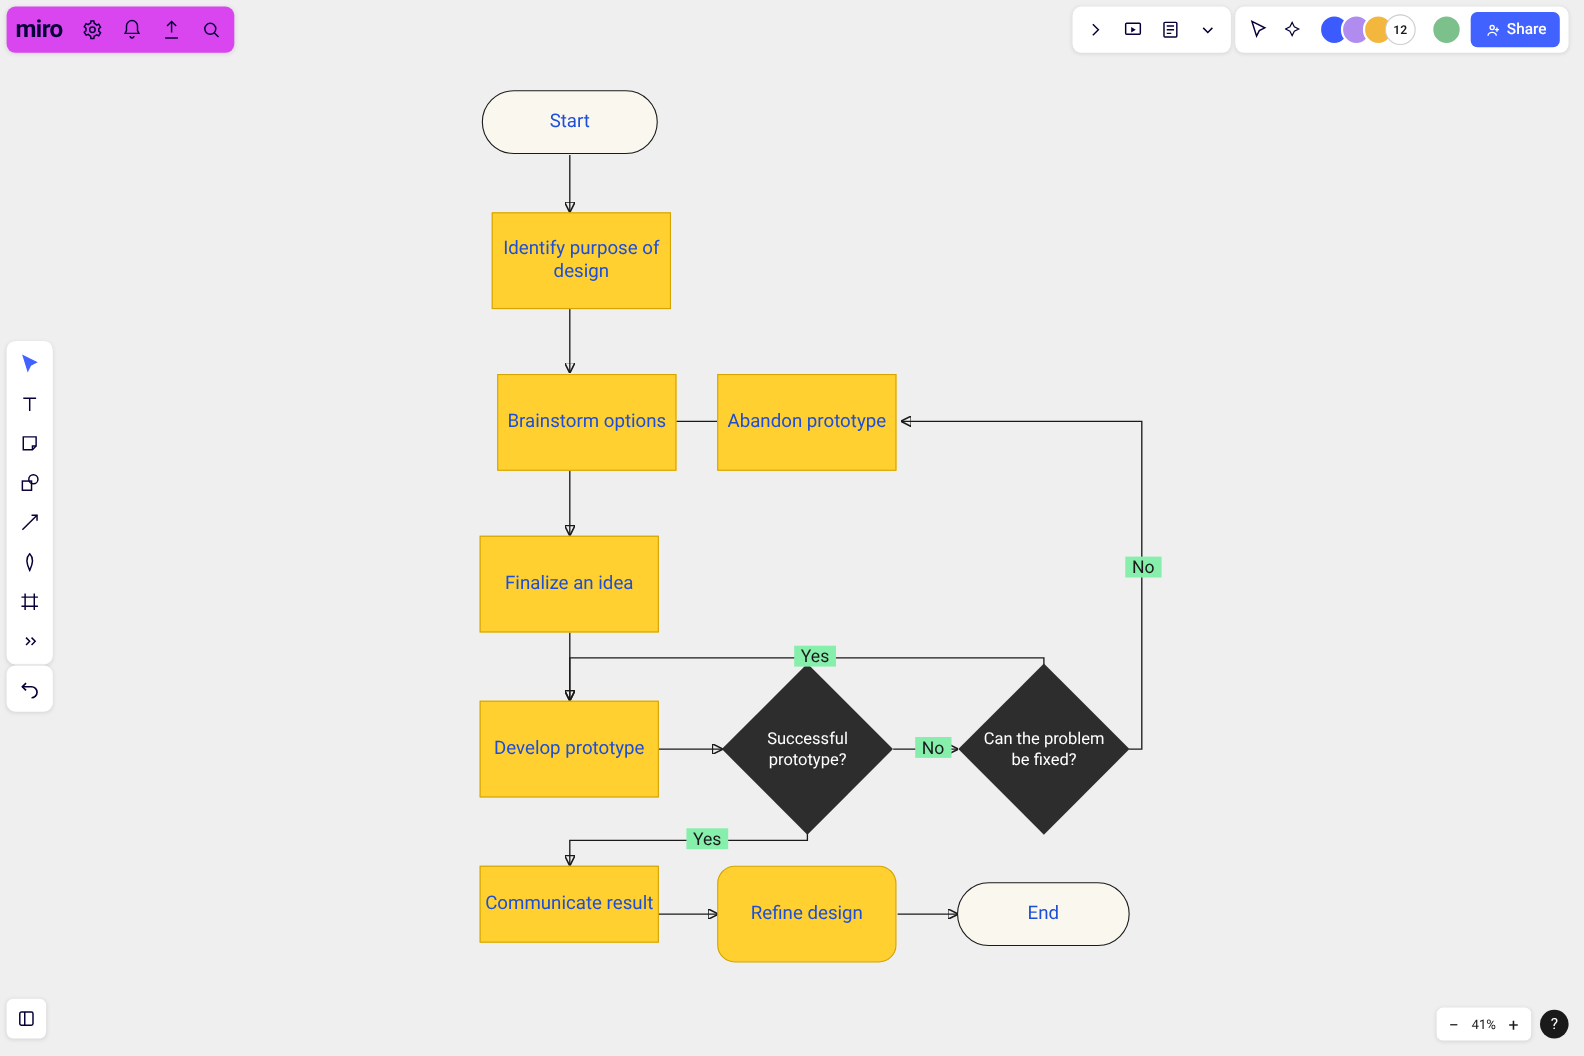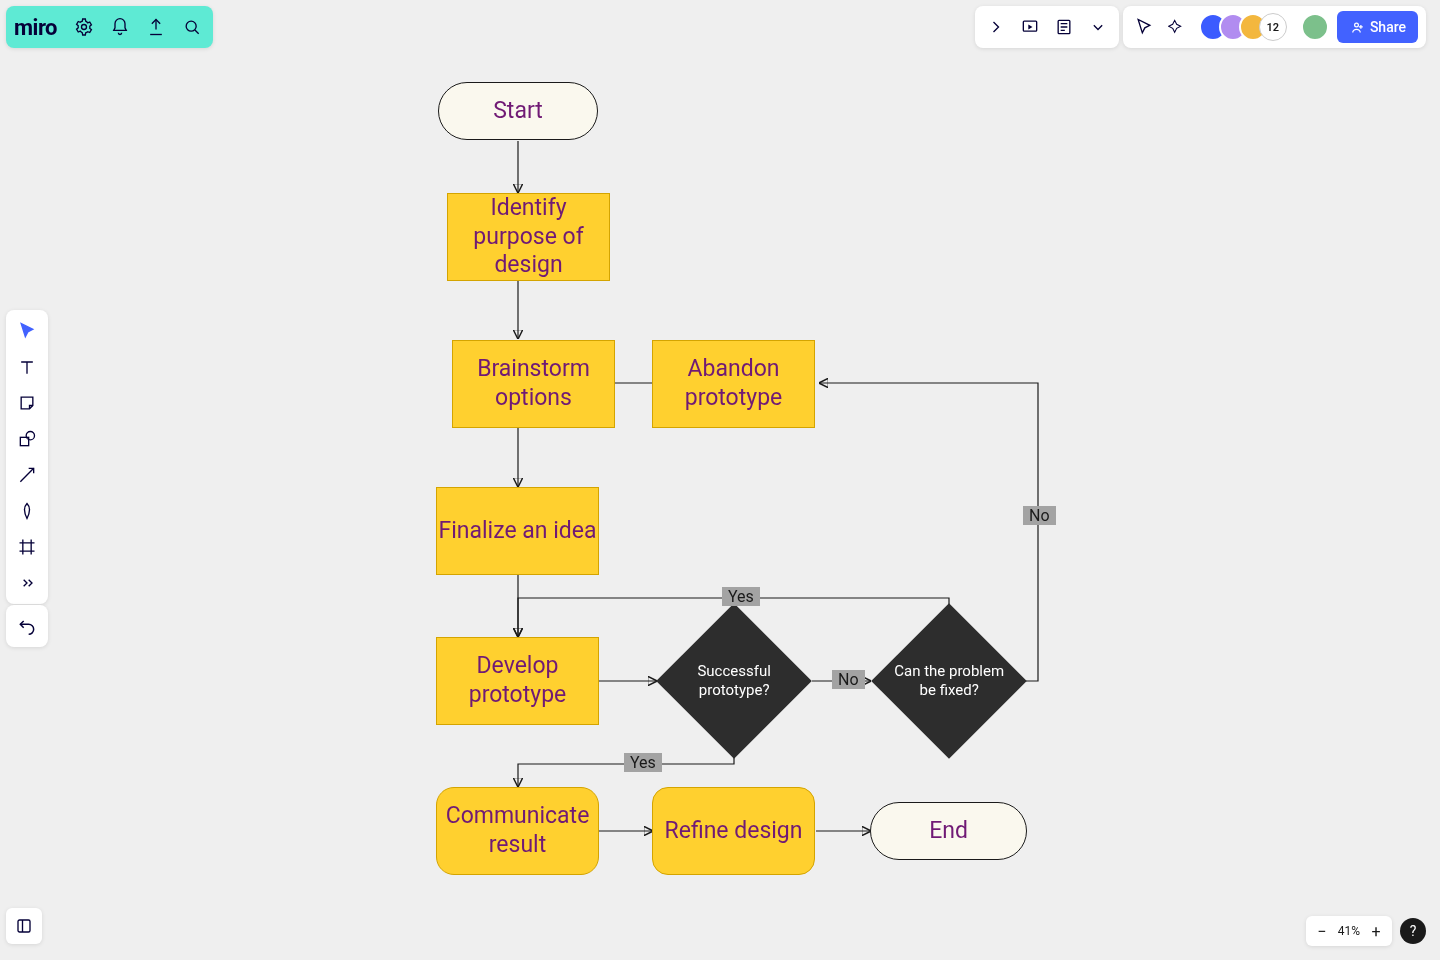--- a/index.html
+++ b/index.html
@@ -10,21 +10,21 @@
     background: #efefef;
     font-family: -apple-system, BlinkMacSystemFont, "Segoe UI", Roboto, "Helvetica Neue", Arial, sans-serif;
     color: #1a1a1a;
     overflow: hidden;
   }
   
   .tl-bar {
     position: absolute;
     top: 6px; left: 6px;
     height: 42px;
-    background: #5eead4;
+    background: #d946ef;
     border-radius: 8px;
     box-shadow: 0 1px 4px rgba(0,0,0,0.1);
     display: flex;
     align-items: center;
     padding: 0 8px;
     gap: 10px;
   }
   .logo {
     font-weight: 700;
     font-size: 22px;
@@ -130,23 +130,23 @@
     display:flex; align-items:center; justify-content:center;
   }
   
   .canvas {
     position:absolute; inset:0;
   }
   .node {
     position:absolute;
     display:flex; align-items:center; justify-content:center;
     text-align:center;
-    font-size:23px;
+    font-size:17px;
     line-height:1.25;
-    color:#701a75;
+    color:#1d4ed8;
     box-sizing:border-box;
   }
   .pill {
     background:#faf8ee;
     border:1.5px solid #1a1a1a;
     border-radius:999px;
   }
   .box {
     background:#ffd02f;
     border:1px solid #d4a400;
@@ -157,21 +157,21 @@
     transform: rotate(45deg);
     font-size:15px;
   }
   .diamond > span {
     transform: rotate(-45deg);
     display:block;
     width:130px;
   }
   .edge-label {
     position:absolute;
-    background:#a3a3a3;
+    background:#86efac;
     padding:0 6px;
     font-size:16px;
     color:#1a1a1a;
   }
   svg.arrows {
     position:absolute; inset:0;
     width:1440px; height:960px;
     pointer-events:none;
   }
   .arrows path, .arrows line, .arrows polyline {
@@ -393,21 +393,21 @@
 </div>
 
 <div class="node diamond" style="left:679px; top:626px; width:110px; height:110px;">
   <span>Successful prototype?</span>
 </div>
 
 <div class="node diamond" style="left:894px; top:626px; width:110px; height:110px;">
   <span>Can the problem be fixed?</span>
 </div>
 
-<div class="node box" style="left:436px; top:787px; width:163px; height:88px;border-radius:18px;">
+<div class="node box" style="left:436px; top:787px; width:163px; height:70px;">
   <span>Communicate result</span>
 </div>
 
 <div class="node box" style="left:652px; top:787px; width:163px; height:88px;border-radius:16px;">
   <span>Refine design</span>
 </div>
 
 <div class="node pill" style="left:870px; top:802px; width:157px; height:58px;">
   <span>End</span>
 </div>

